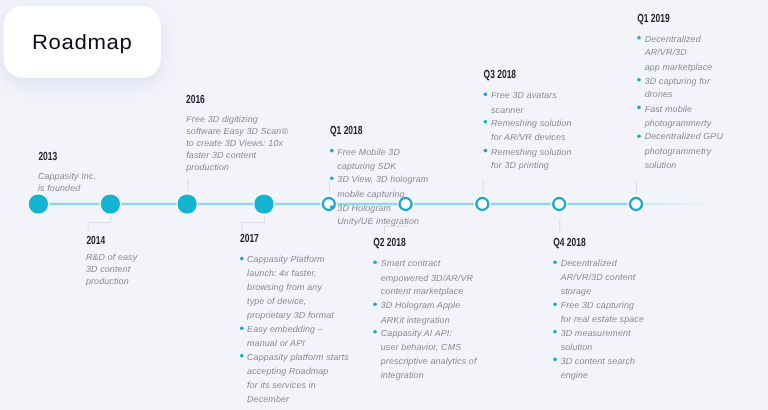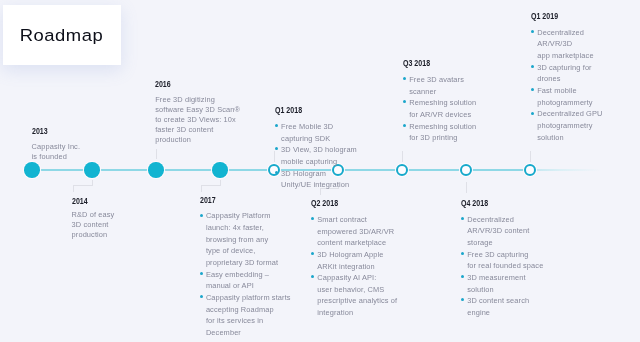--- a/index.html
+++ b/index.html
@@ -6,22 +6,22 @@
   html, body { margin:0; padding:0; }
   body {
     width:640px; height:342px; overflow:hidden;
     background:#f3f4fa;
     font-family:"Liberation Sans", sans-serif;
   }
   #stage { position:relative; width:640px; height:342px; overflow:hidden; }
 
   
   .title-card{
-    position:absolute; left:2.9px; top:5.2px; width:118px; height:59.8px;
-    background:#ffffff; border-radius:0;
+    position:absolute; left:2.9px; top:5.2px; width:131px; height:59.8px;
+    background:#ffffff; border-radius:16px;
     box-shadow:0 5px 16px rgba(115,145,210,.19);
     display:flex; align-items:center; justify-content:center;
   }
   .title-card .txt{
     font-size:17.4px; font-weight:400; color:#0c0e18;
     letter-spacing:.5px; transform:scaleX(1.06);
     margin-left:0px; margin-top:1.6px;
   }
 
   
@@ -43,21 +43,21 @@
   
   .conn{ position:absolute; background:#dfe0e7; }
 
   
   .block{ position:absolute; }
   .block .head{
     font-size:9.8px; font-weight:700; color:#1b1d28;
     line-height:9px; white-space:nowrap;
     transform:scaleX(.72); transform-origin:left top;
   }
-  .block .body{ margin-top:6.9px; }
+  .block .body{ margin-top:6.9px;font-style:italic; }
   .block .para{
     font-size:7.4px; color:#87899a; line-height:9.95px; letter-spacing:.12px;
   }
   .block ul{ margin:0; padding:0; list-style:none; }
   .block li{
     position:relative; font-size:7.4px; color:#87899a;
     line-height:11.65px; letter-spacing:.12px; padding-left:6.3px;
     white-space:nowrap;
   }
   .block .para{ white-space:nowrap; }
@@ -191,21 +191,21 @@
         </div>
       </div>
       <div class="block" style="left: 460.9px; top: 197.9px; width: 78px;">
         <div class="head">Q4 2018</div>
         <div class="body">
           <ul>
             <li><span class="dot"></span><span>Decentralized</span></li>
             <li><span>AR/VR/3D content</span></li>
             <li><span>storage</span></li>
             <li><span class="dot"></span><span>Free 3D capturing</span></li>
-            <li><span>for real founded space</span></li>
+            <li><span>for real estate space</span></li>
             <li><span class="dot"></span><span>3D measurement</span></li>
             <li><span>solution</span></li>
             <li><span class="dot"></span><span>3D content search</span></li>
             <li><span>engine</span></li>
           </ul>
         </div>
       </div>
       <div class="block" style="left: 530.9px; top: 10.95px; width: 74px;">
         <div class="head">Q1 2019</div>
         <div class="body">

